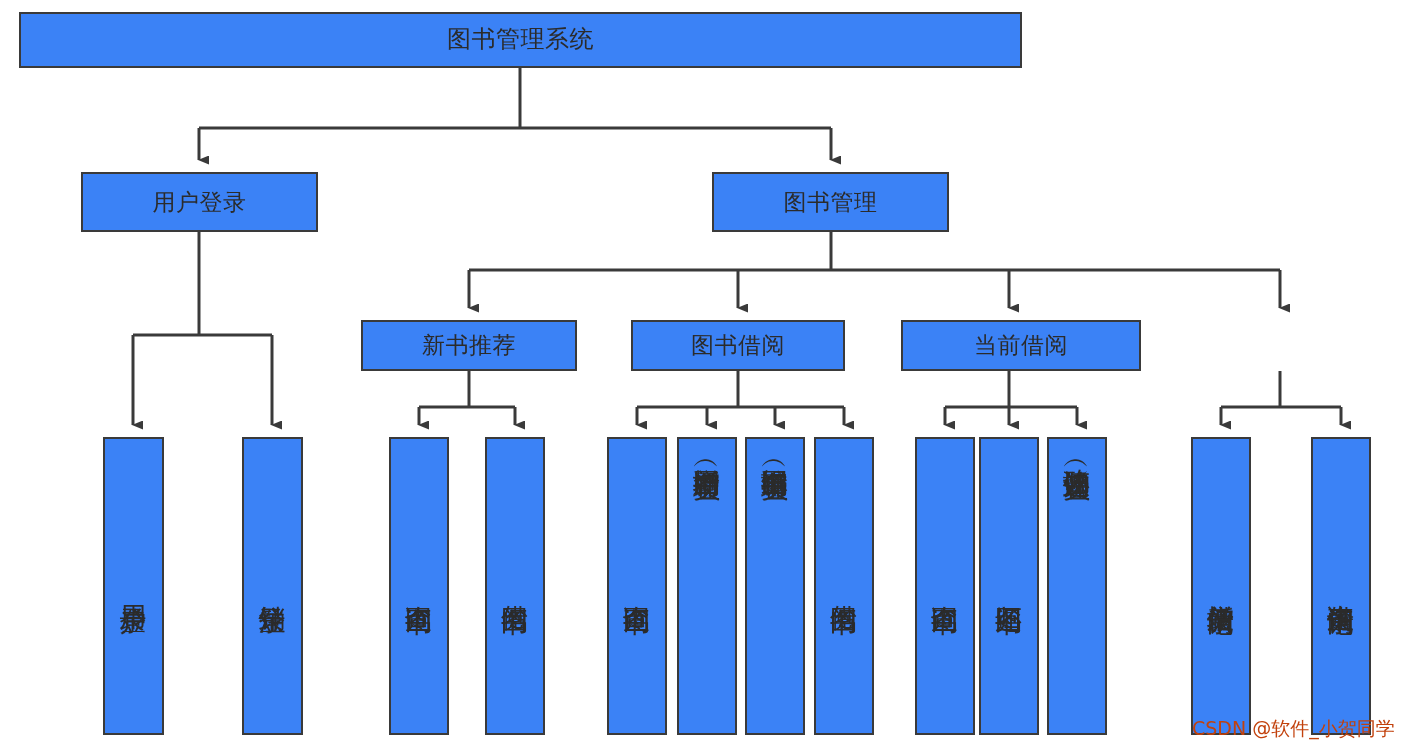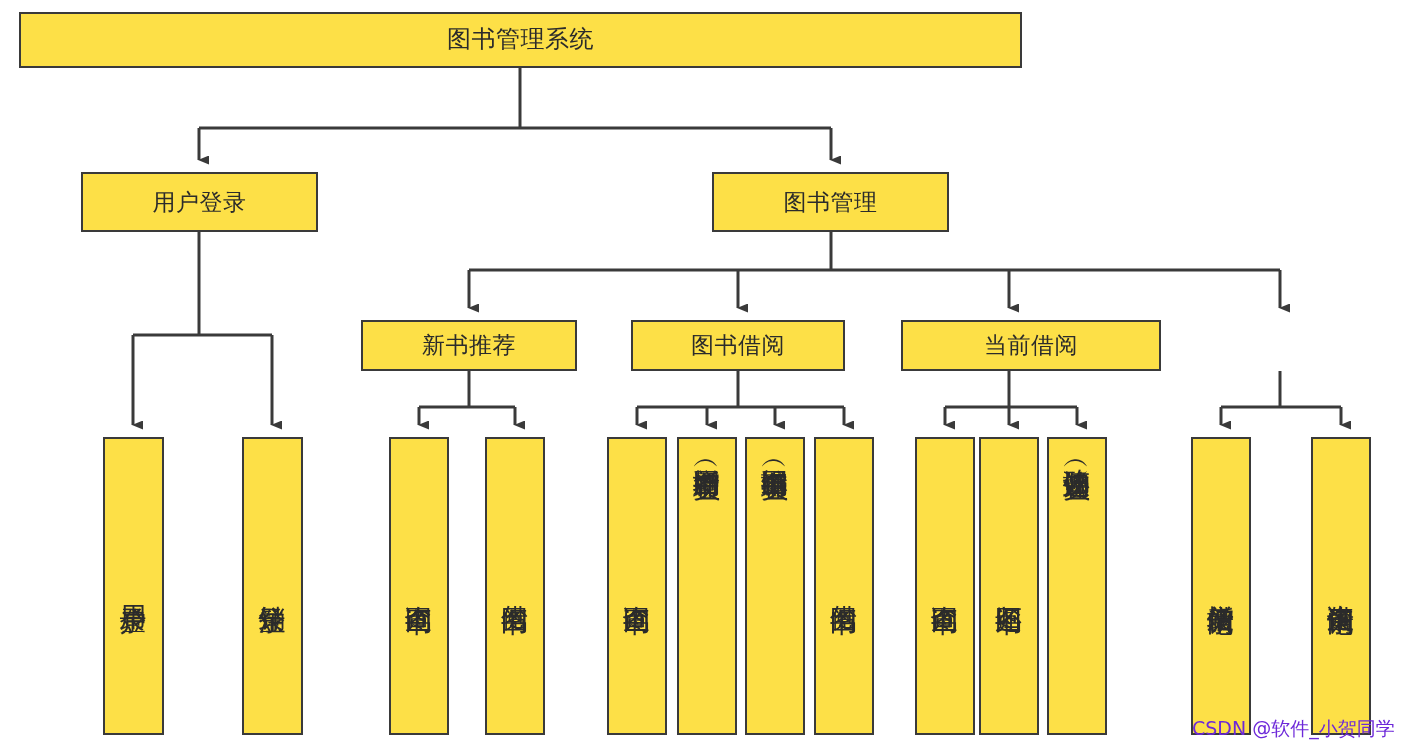--- a/index.html
+++ b/index.html
@@ -22,21 +22,21 @@
     position: absolute;
     left: 0;
     top: 0;
     width: 1405px;
     height: 747px;
     pointer-events: none;
   }
   .node {
     position: absolute;
     box-sizing: border-box;
-    background: #fde047;
+    background: #3b82f6;
     border: 2px solid #3a3a3a;
     display: flex;
     align-items: center;
     justify-content: center;
     overflow: hidden;
   }
   .node .label {
     display: block;
     color: #2b2b2b;
     line-height: 1.06;
@@ -61,21 +61,21 @@
     line-height: 1.0;
     letter-spacing: 1px;
     -webkit-text-orientation: upright;
   }
   .node.vertical.v-mid {
     align-items: center;
     padding-top: 0;
   }
   .watermark {
     position: absolute;
-    color: #6d28d9;
+    color: #c2410c;
     font-size: 19px;
     white-space: nowrap;
     font-family: "DejaVu Sans", "Liberation Sans", sans-serif;
   }
 </style>
 </head>
 <body>
 
 <div id="diagram-root">
 
@@ -139,21 +139,21 @@
   <div class="node horizontal" style="left:361px; top:320px; width:216px; height:51px;">
     <span class="label">新书推荐</span>
   </div>
 
   <div class="node horizontal" style="left:712px; top:172px; width:237px; height:60px;">
     <span class="label">图书管理</span>
   </div>
   <div class="node horizontal" style="left:631px; top:320px; width:214px; height:51px;text-align:right;">
     <span class="label">图书借阅</span>
   </div>
-  <div class="node horizontal" style="left:901px; top:320px; width:260px; height:51px;">
+  <div class="node horizontal" style="left:901px; top:320px; width:240px; height:51px;">
     <span class="label">当前借阅</span>
   </div>
 
   <div class="node vertical v-mid" style="left:103px; top:437px; width:61px; height:298px;">
     <span class="label">用户登录</span>
   </div>
   <div class="node vertical v-mid" style="left:242px; top:437px; width:61px; height:298px;">
     <span class="label">注销登录</span>
   </div>
 

